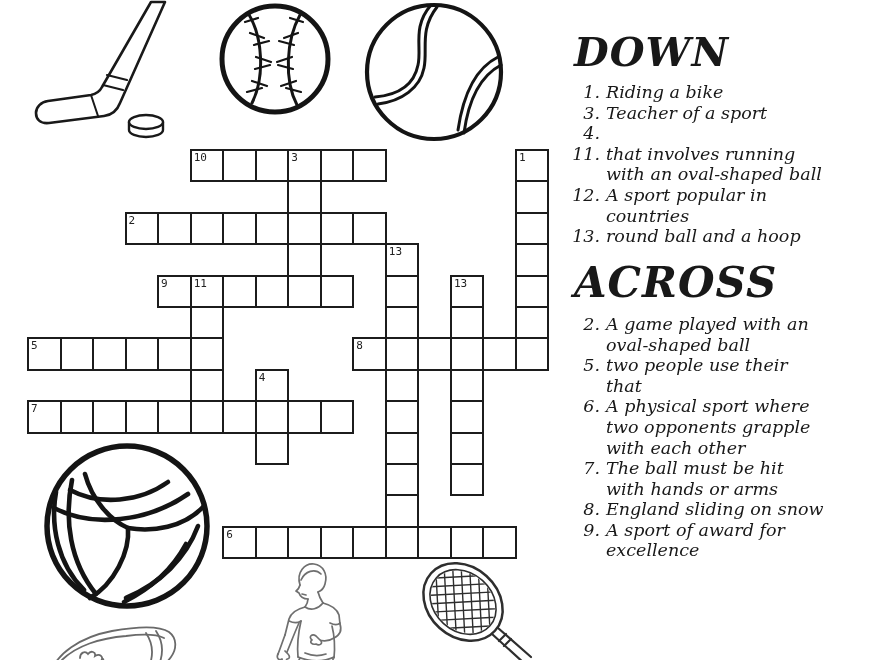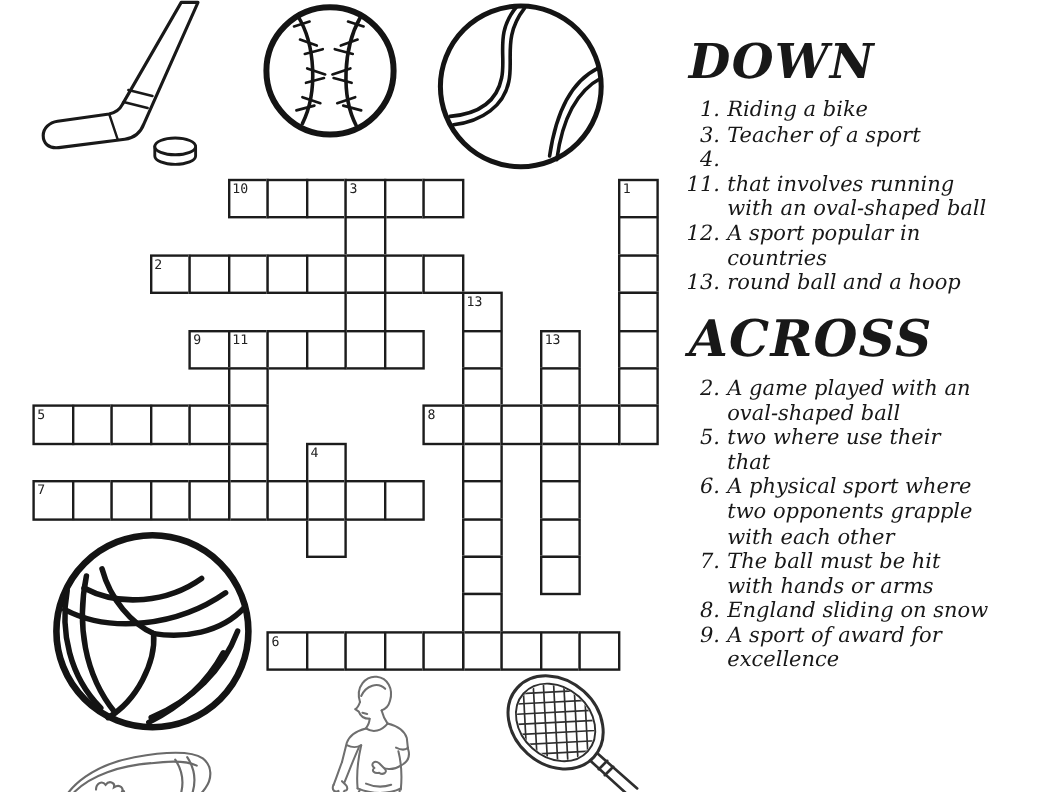--- a/index.html
+++ b/index.html
@@ -300,21 +300,21 @@
         <div class="clue">
           <span class="cnum">2.</span>
           <span class="ctext">
             <div>A game played with an</div>
             <div>oval-shaped ball</div>
           </span>
         </div>
         <div class="clue">
           <span class="cnum">5.</span>
           <span class="ctext">
-            <div>two where use their</div>
+            <div>two people use their</div>
             <div>that</div>
           </span>
         </div>
         <div class="clue">
           <span class="cnum">6.</span>
           <span class="ctext">
             <div>A physical sport where</div>
             <div>two opponents grapple</div>
             <div>with each other</div>
           </span>

